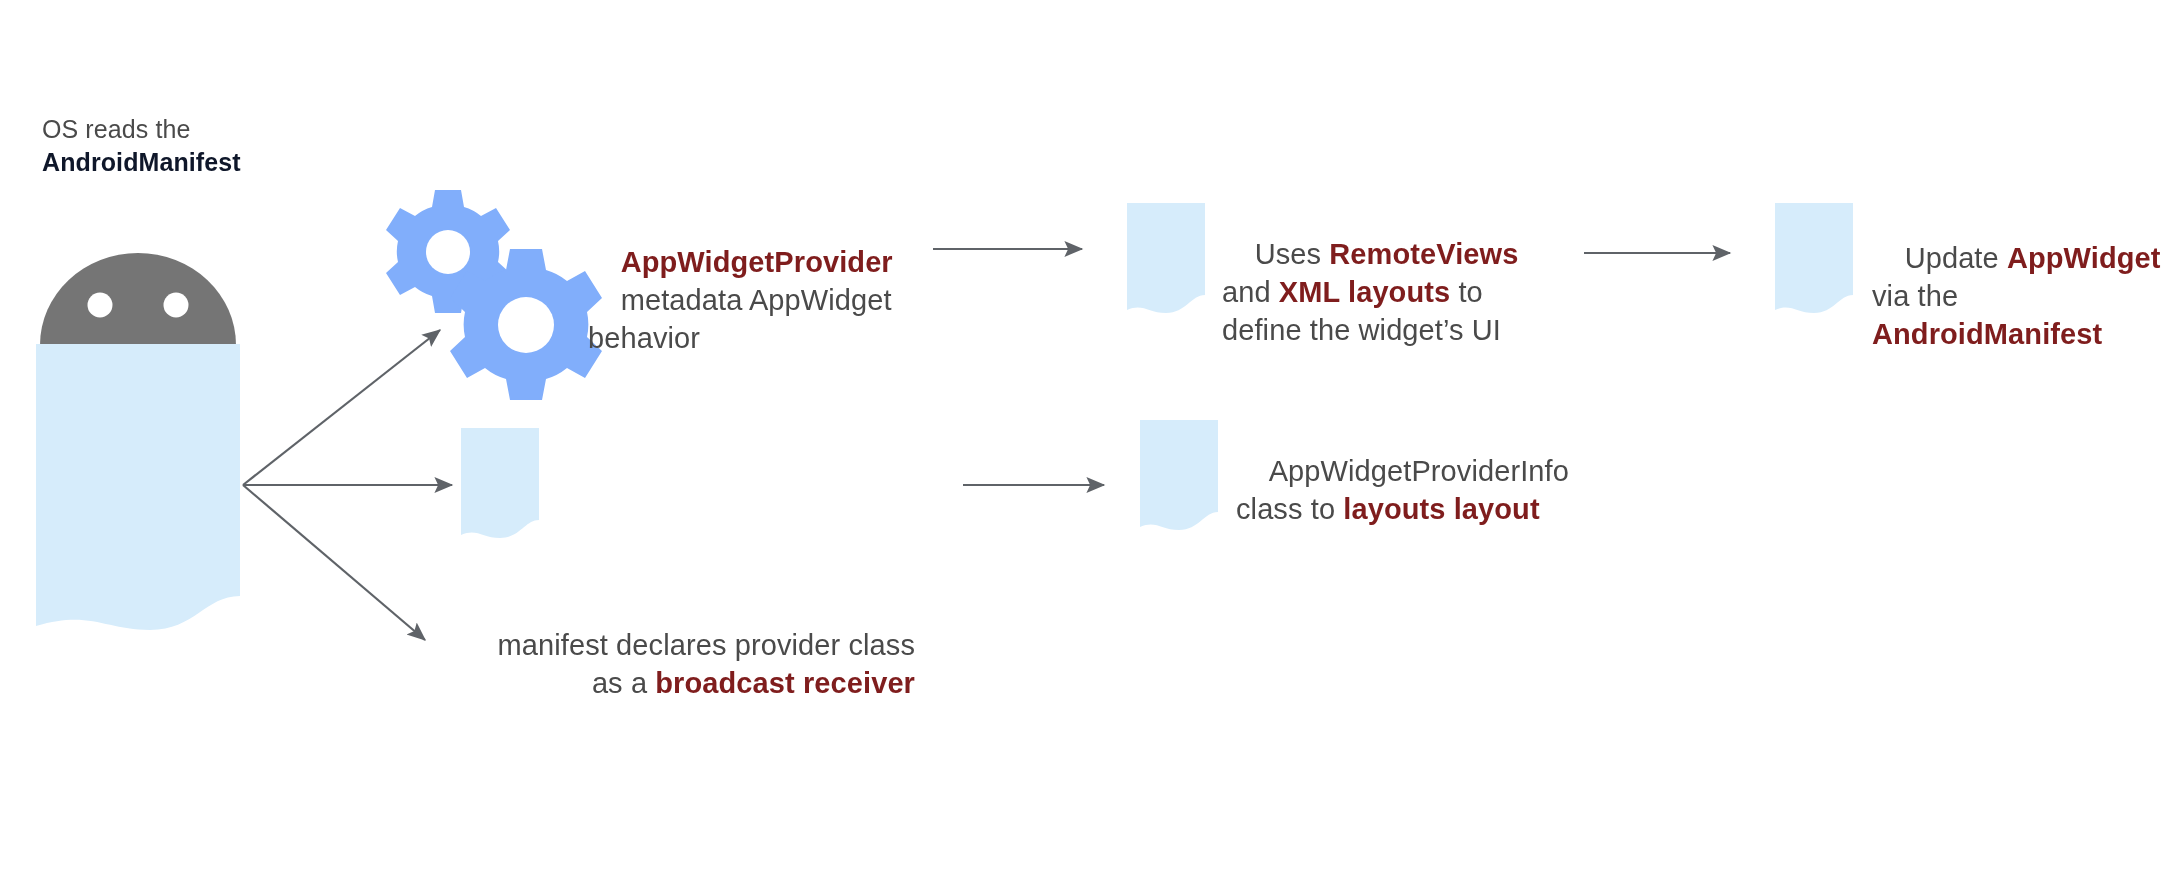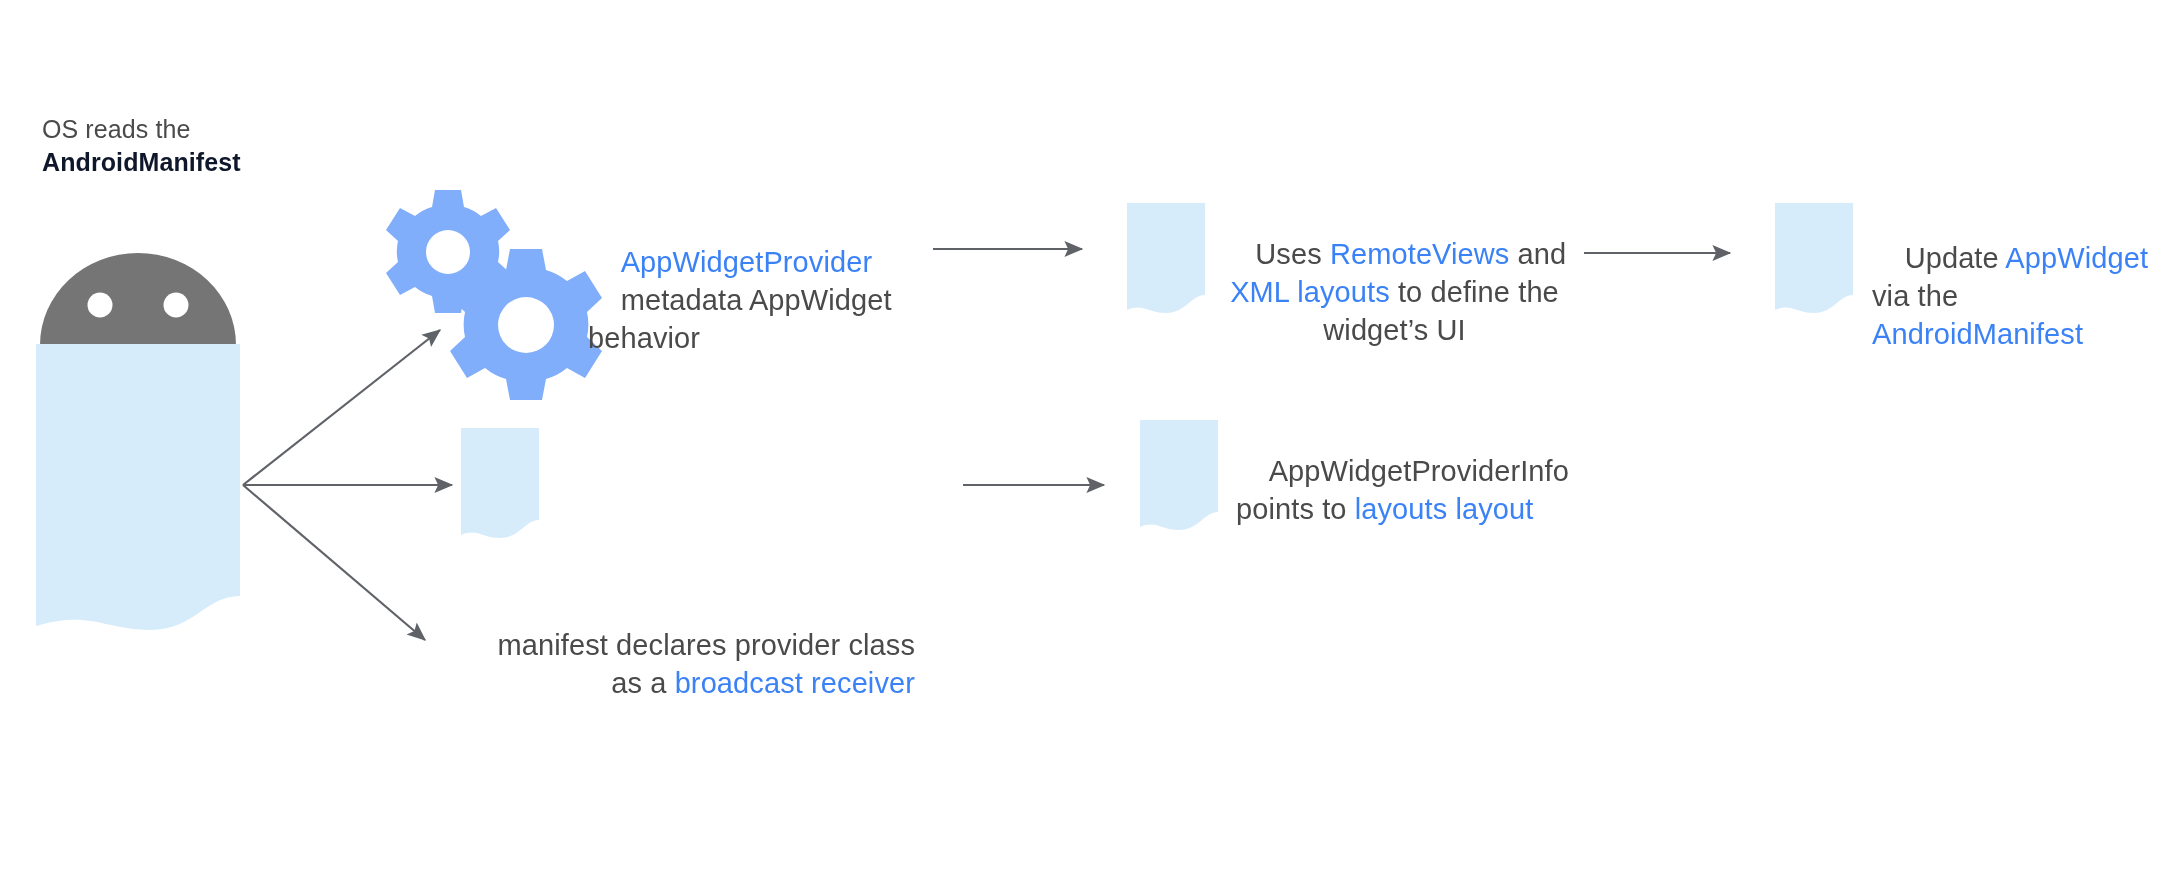--- a/index.html
+++ b/index.html
@@ -30,37 +30,37 @@
   .node-text {
     position: absolute;
     color: #4a4a4a;
     font-size: 29px;
     line-height: 1.31;
     letter-spacing: 0.1px;
     white-space: pre-wrap;
     font-weight: 400;
   }
   .node-text b, .hl {
-    color: #3b82f6;
-    font-weight: 400;
+    color: #7f1d1d;
+    font-weight: 700;
   }
   .title-text {
     position: absolute;
     color: #4a4a4a;
     font-size: 25px;
     line-height: 1.31;
     letter-spacing: 0.1px;
     font-weight: 400;
   }
   .title-text .hl { color: #0f172a; font-weight: 700; }
 
   
   #label-os-reads      { left: 42px;   top: 113px;  width: 330px; }
   #label-provider      { left: 588px;  top: 206px;  width: 330px; }
-  #label-remoteviews   { left: 1222px; top: 198px;  width: 345px; text-align: center; }
+  #label-remoteviews   { left: 1222px; top: 198px;  width: 345px; }
   #label-update        { left: 1872px; top: 202px;  width: 300px; }
   #label-manifest-info { left: 588px;  top: 415px;  width: 380px; }
   #label-initial       { left: 1236px; top: 415px;  width: 340px; }
   #label-broadcast     { left: 435px;  top: 589px;  width: 480px; text-align: right; }
 </style>
 </head>
 <body>
 
 <div id="diagram-root">
 
@@ -172,20 +172,20 @@
   <div class="node-text" id="label-remoteviews">
     <span>Uses </span><b>RemoteViews</b><span> and </span><b>XML layouts</b><span> to define the widget’s UI</span>
   </div>
 
   <div class="node-text" id="label-update">
     <span>Update </span><b>AppWidget</b><span> via the </span><b>AndroidManifest</b>
   </div>
 
 
   <div class="node-text" id="label-initial">
-    <span>AppWidgetProviderInfo points to </span><b>layouts layout</b>
+    <span>AppWidgetProviderInfo class to </span><b>layouts layout</b>
   </div>
 
   <div class="node-text" id="label-broadcast">
     <span>manifest declares provider class as a </span><b>broadcast receiver</b>
   </div>
 
 </div>
 
 </body></html>

